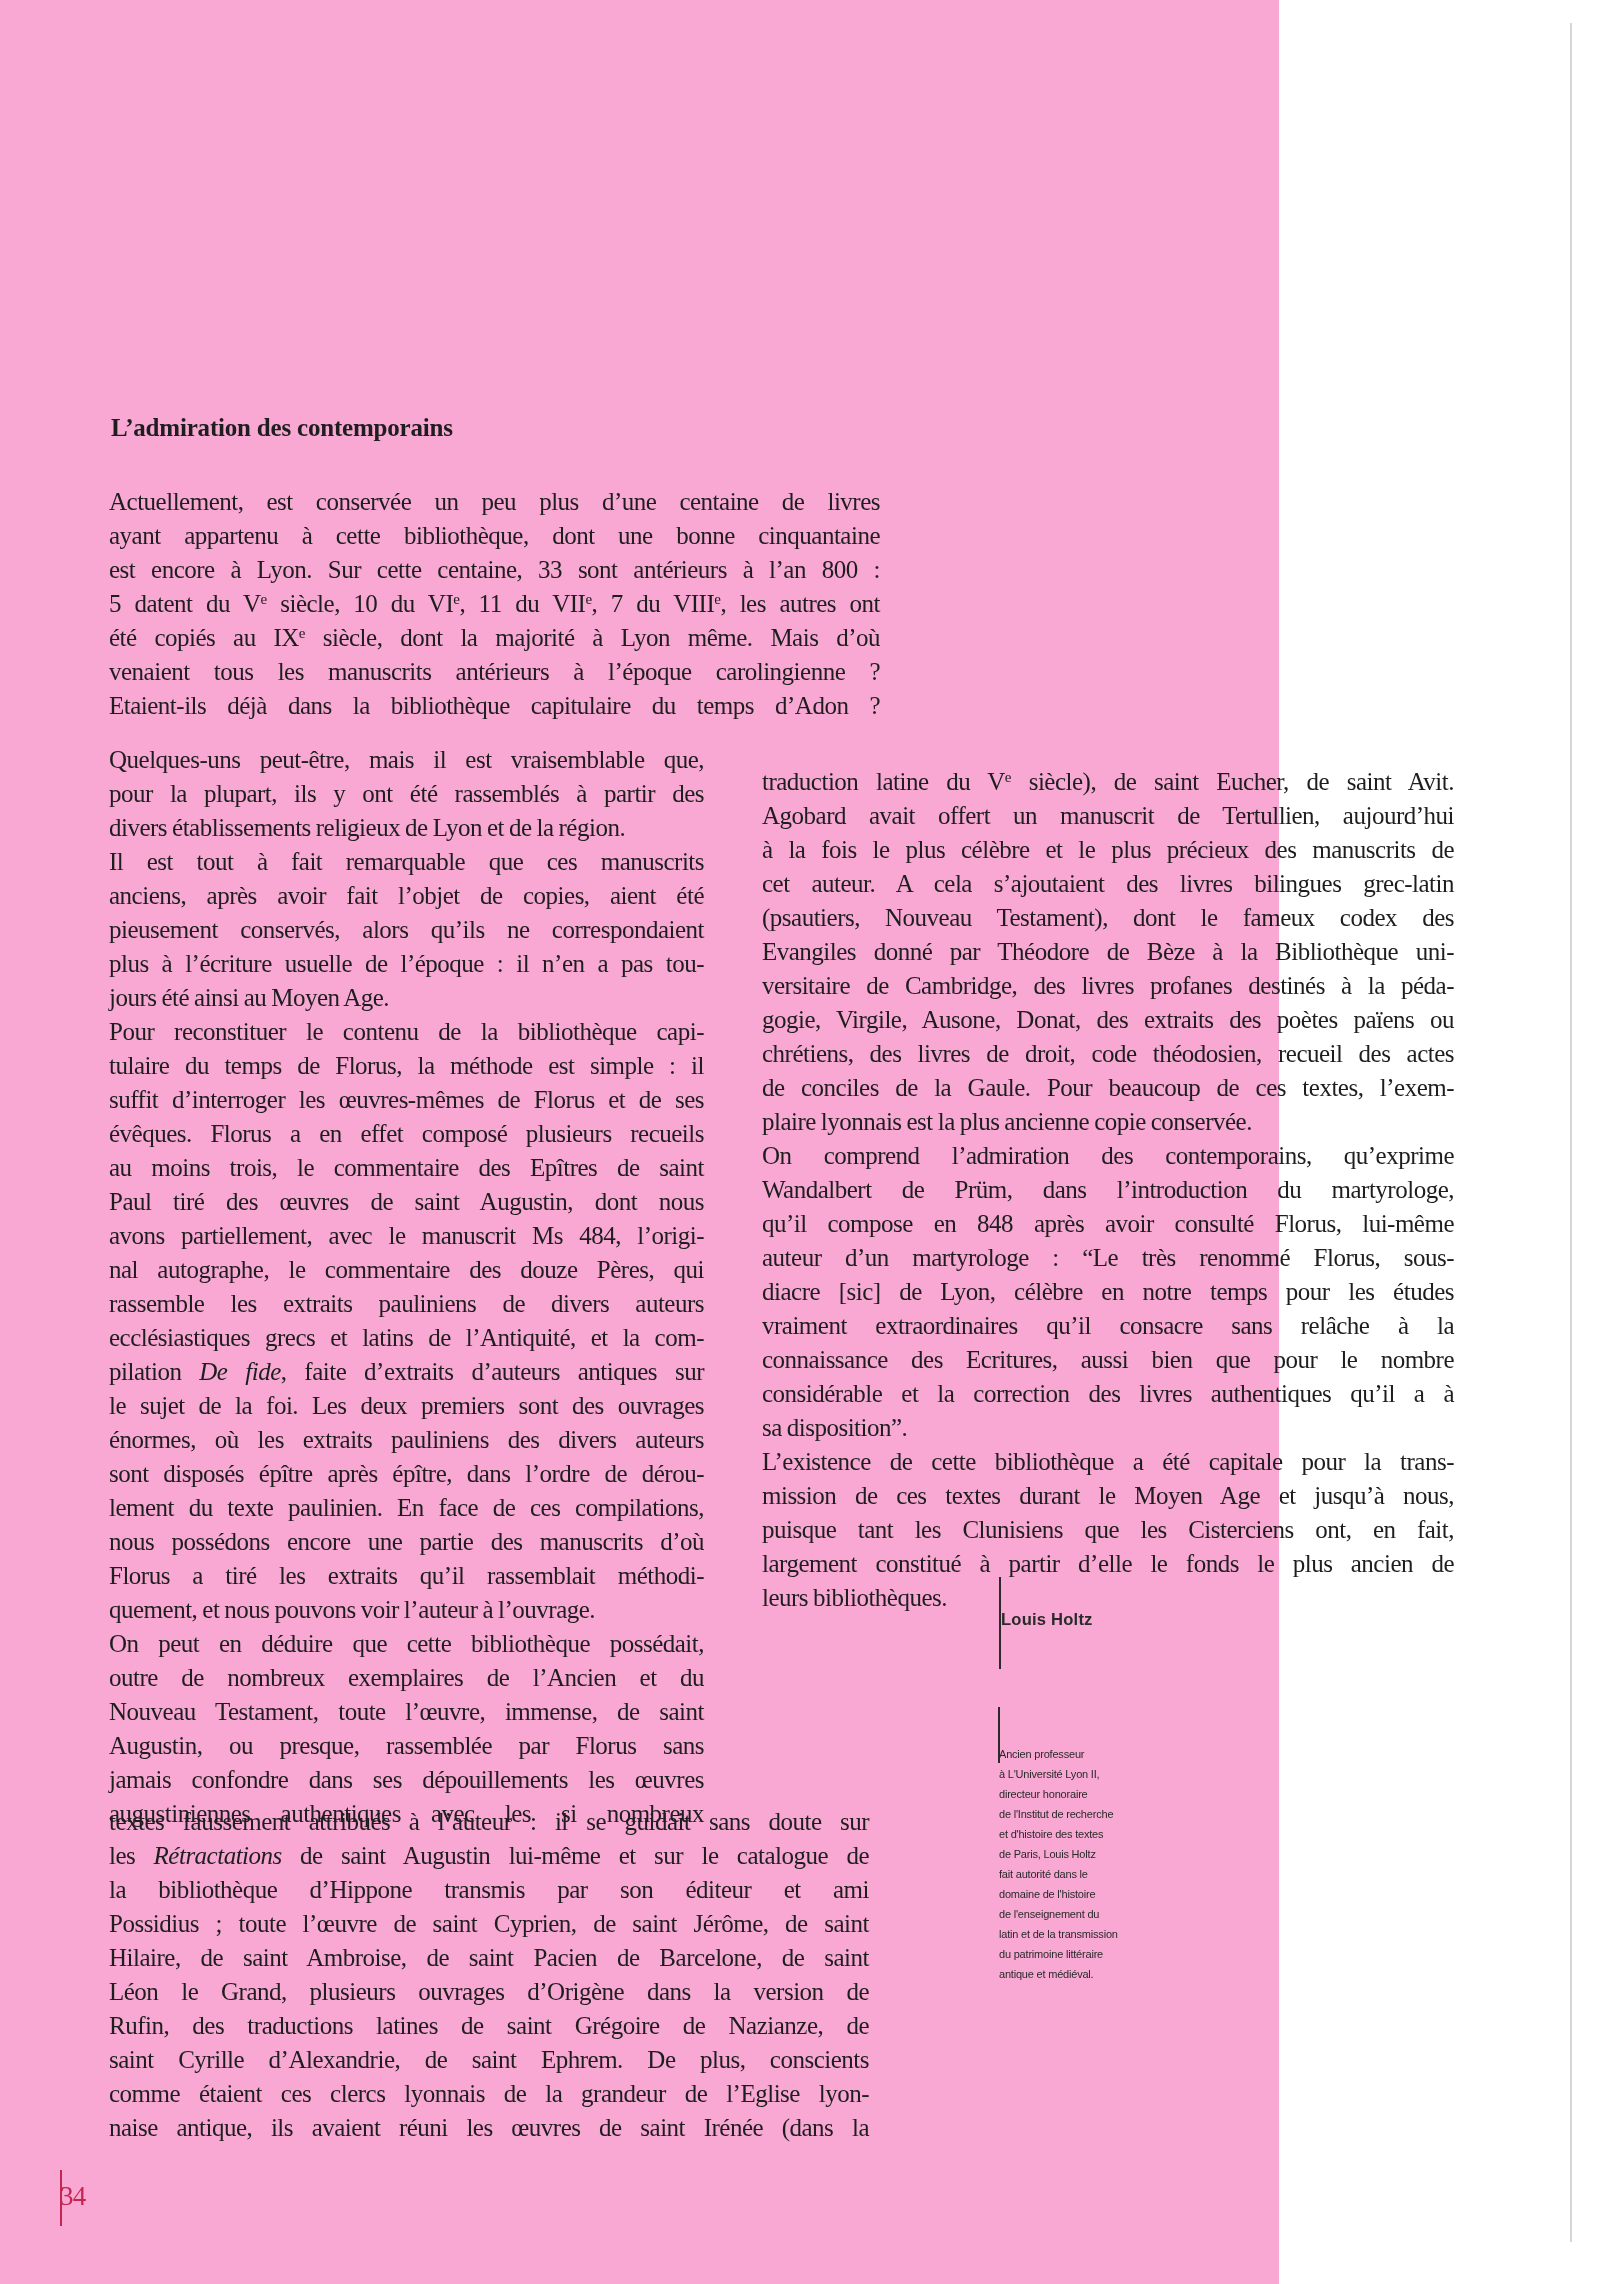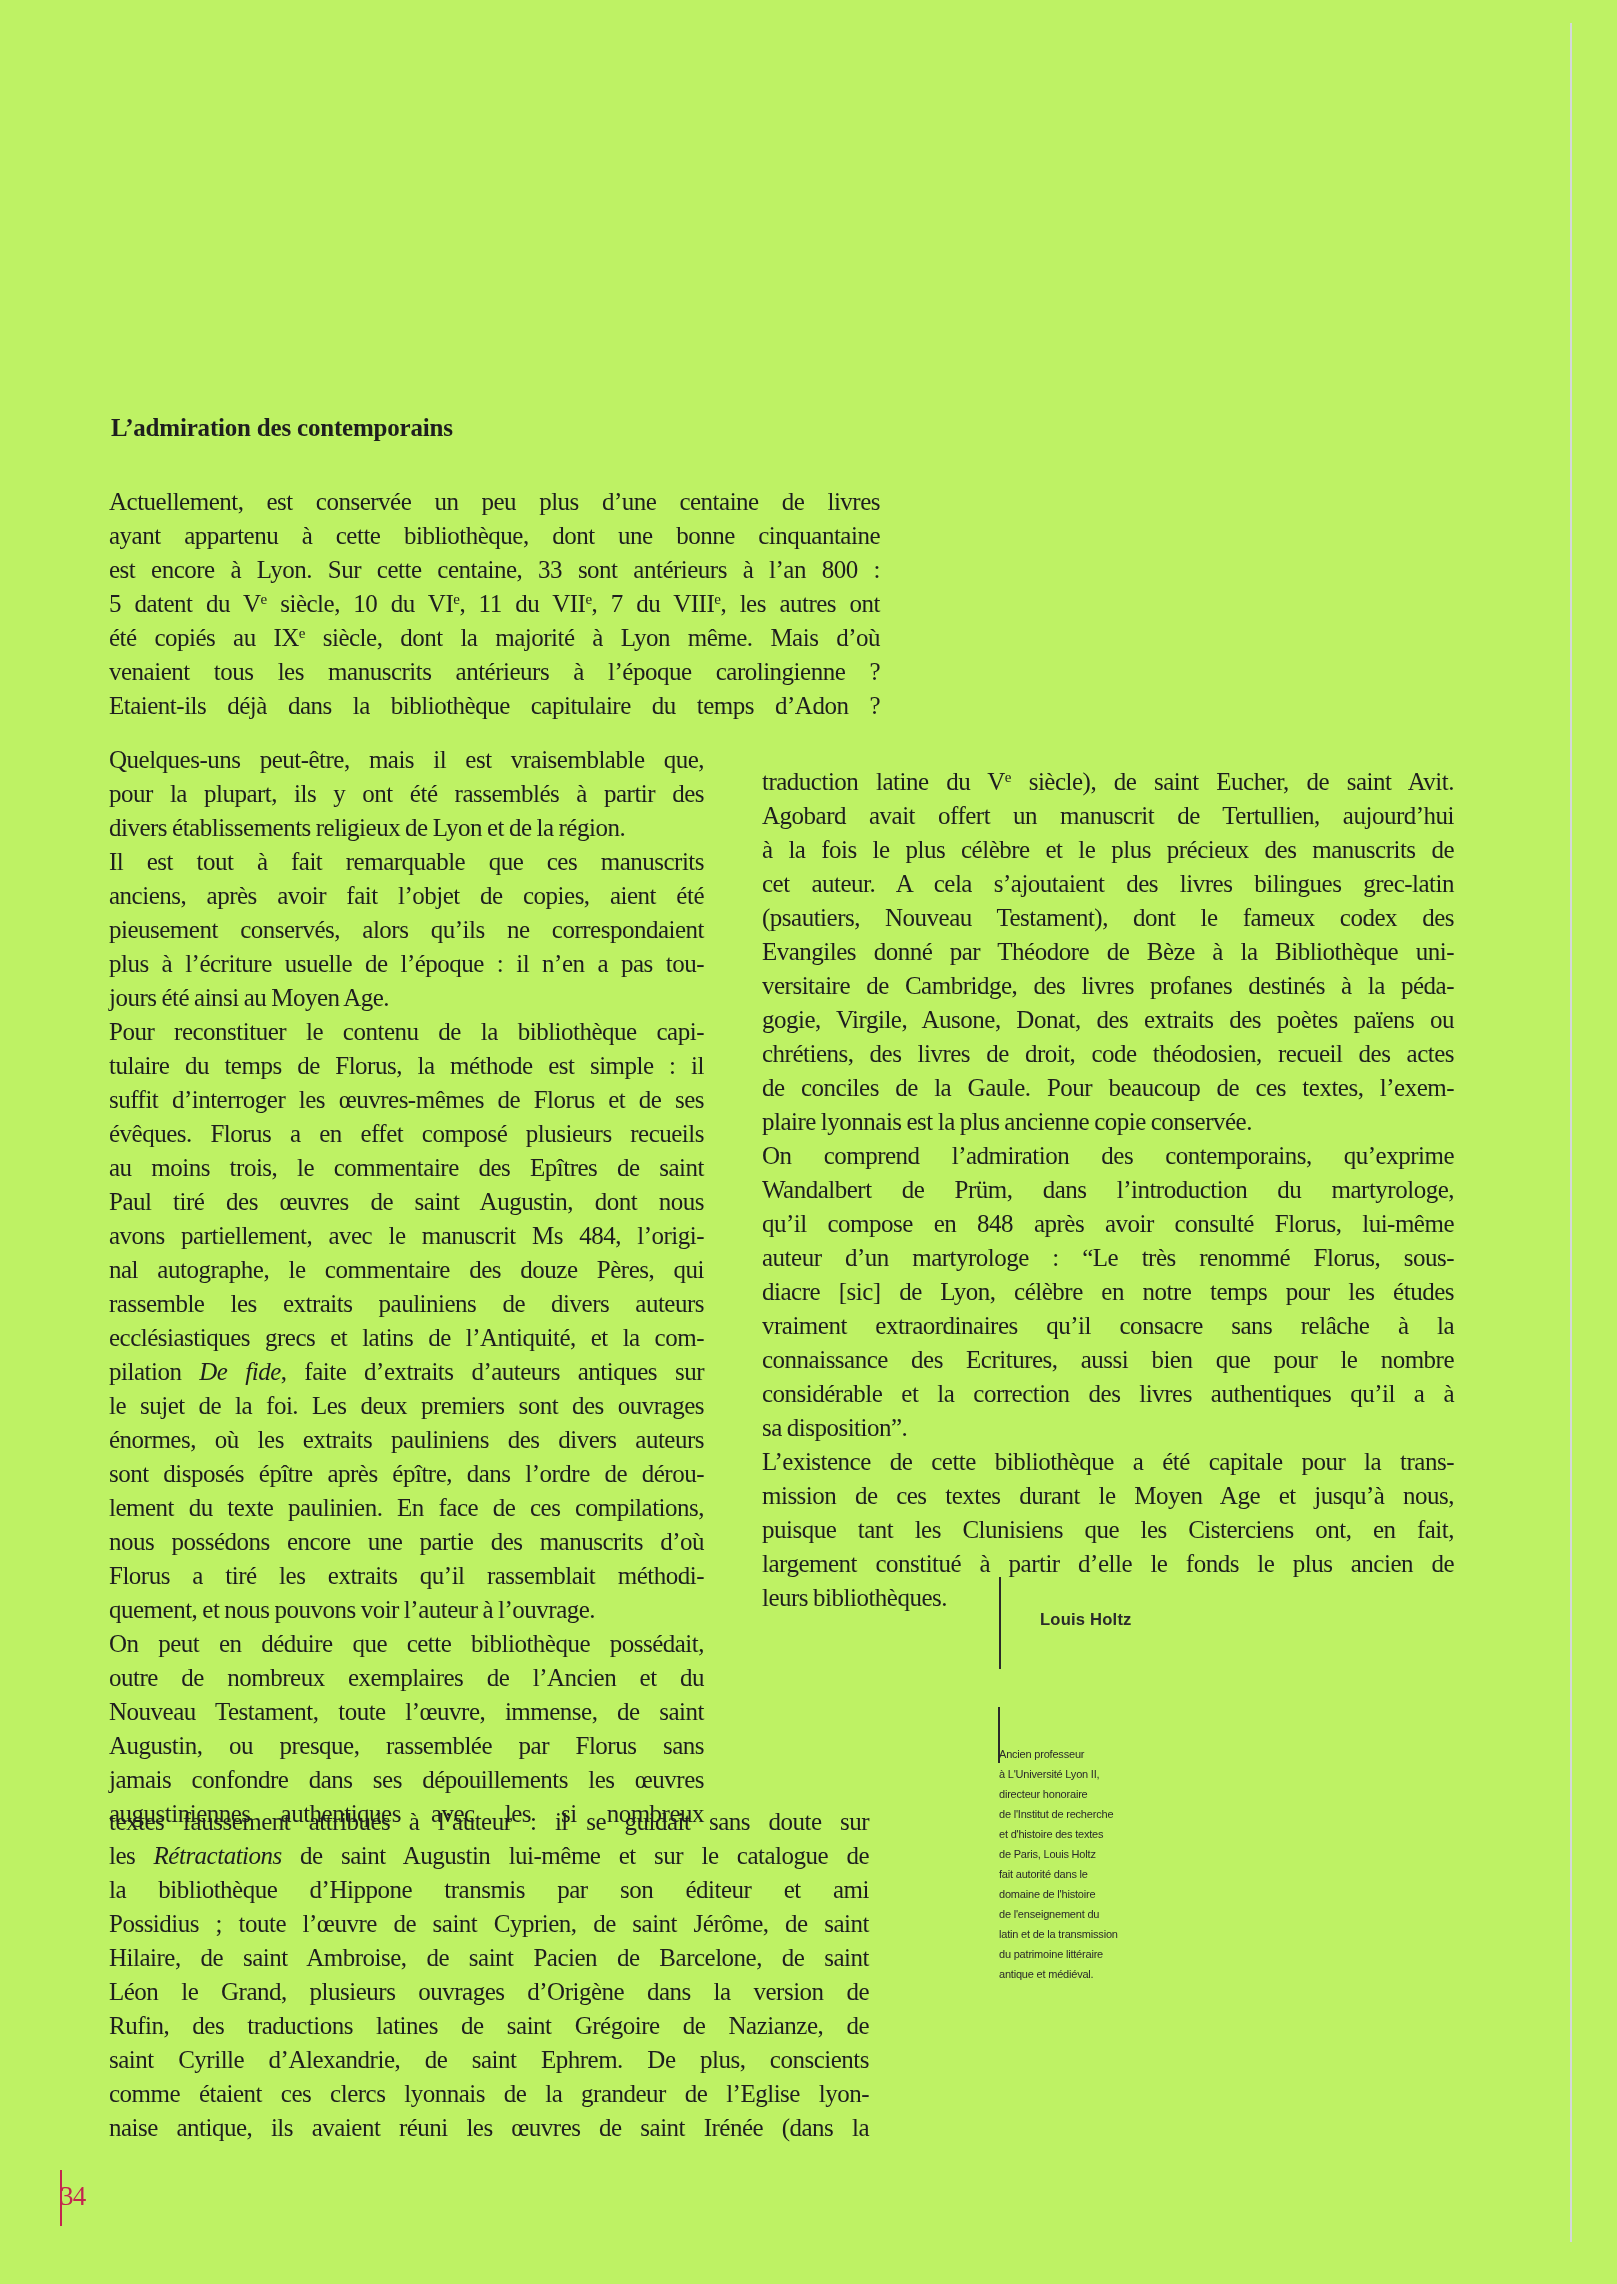--- a/index.html
+++ b/index.html
@@ -1,17 +1,17 @@
 <!DOCTYPE html>
 <html style="font-size:12px"><head>
 <meta charset="utf-8">
 <style>
   html, body { margin: 0; padding: 0; background: #ffffff; }
   body { width: 1617px; height: 2284px; position: relative; overflow: hidden; }
-  .page { position: absolute; left: 0; top: 0; width: 1617px; height: 2284px; background: #bef264; }
+  .page { position: absolute; left: 0; top: 0; width: 1279px; height: 2284px; background: #f9a8d4; }
   .serif { font-family: "Liberation Serif", "DejaVu Serif", serif; color: #1e1e1e; }
   .sans { font-family: "Liberation Sans", "DejaVu Sans", sans-serif; color: #2a2a2a; }
 
   .title {
     position: absolute; left: 111px; top: 393px;
     font-size: 25px; font-weight: bold; letter-spacing: -0.2px;
   }
 
   .block { position: absolute; }
   .line {
@@ -25,21 +25,21 @@
   .intro { left: 109px; top: 461px; width: 771px; margin-top: 24px; }
   .left-col { left: 109px; top: 703px; width: 595px; margin-top: 40px; }
   .right-col { left: 762px; top: 765px; width: 692px; }
   .bottom-block { left: 109px; top: 1805px; width: 760px; }
 
   sup.e { font-size: 60%; vertical-align: 0.55em; line-height: 0; }
 
   .sig-rule { position: absolute; left: 999px; top: 1577px; width: 1.5px; height: 92px; background: #2a2a2a; }
   .signature {
     position: absolute; left: 1001px; top: 1610px;
-    font-size: 16.6px; font-weight: bold; letter-spacing: 0.2px; padding-left: 39px;
+    font-size: 16.6px; font-weight: bold; letter-spacing: 0.2px;
   }
   .bio-rule { position: absolute; left: 998px; top: 1707px; width: 1.5px; height: 56px; background: #2a2a2a; }
   .bio { position: absolute; left: 999px; top: 1744px; width: 241px; }
   .bio .bline { display: block; font-size: 11px; line-height: 20px; white-space: nowrap; letter-spacing: -0.2px; }
 
   .folio-rule { position: absolute; left: 60px; top: 2170px; width: 2.3px; height: 56px; background: #c4264f; }
   .folio {
     position: absolute; left: 60px; top: 2181px;
     font-family: "Liberation Serif", "DejaVu Serif", serif; font-size: 27px; color: #c4264f; letter-spacing: -0.8px;
   }

